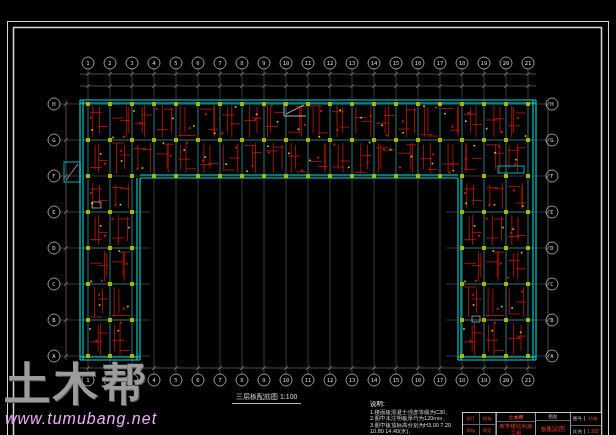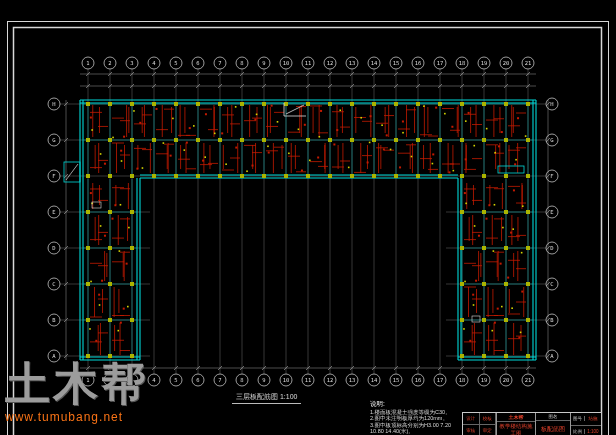--- a/index.html
+++ b/index.html
@@ -37,21 +37,21 @@
     line-height:7px;height:7px;}
   .tb-dname{flex:1;font-size:6px;display:flex;align-items:center;justify-content:center;}
   .tb-right{width:30px;display:flex;flex-direction:column;font-size:4.5px;}
   .tb-row{flex:1;display:flex;align-items:center;border-bottom:1px solid #666;overflow:hidden;}
   .tb-row:last-child{border-bottom:none;}
   .tb-row .lbl{color:#cfcfcf;padding:0 1px;border-right:1px solid #666;width:11px;text-align:center;}
   .tb-row .val{flex:1;text-align:center;}
   .watermark{position:absolute;left:5px;top:344px;z-index:3;color:#9c9c9c;}
   .wm-brand{font-size:45px;font-weight:700;line-height:48px;letter-spacing:3px;
     font-family:"Liberation Sans",sans-serif;text-shadow:1px 1px 0 #555;}
-  .wm-url{font-size:12px;letter-spacing:1px;color:#f97316;margin-top:2px;}
+  .wm-url{font-size:16px;letter-spacing:1px;color:#f0abfc;margin-top:2px;font-style:italic;}
 </style>
 </head>
 <body>
 
 <div class="sheet">
   <svg id="cad" width="616" height="435" viewBox="0 0 616 435">
       <g>
         <rect x="7.5" y="5.5" width="601" height="423" fill="none" stroke="#d8d8d8" stroke-width="1"></rect>
         <rect x="13.5" y="11.5" width="588" height="411" fill="none" stroke="#d8d8d8" stroke-width="1.5"></rect>
       </g>

